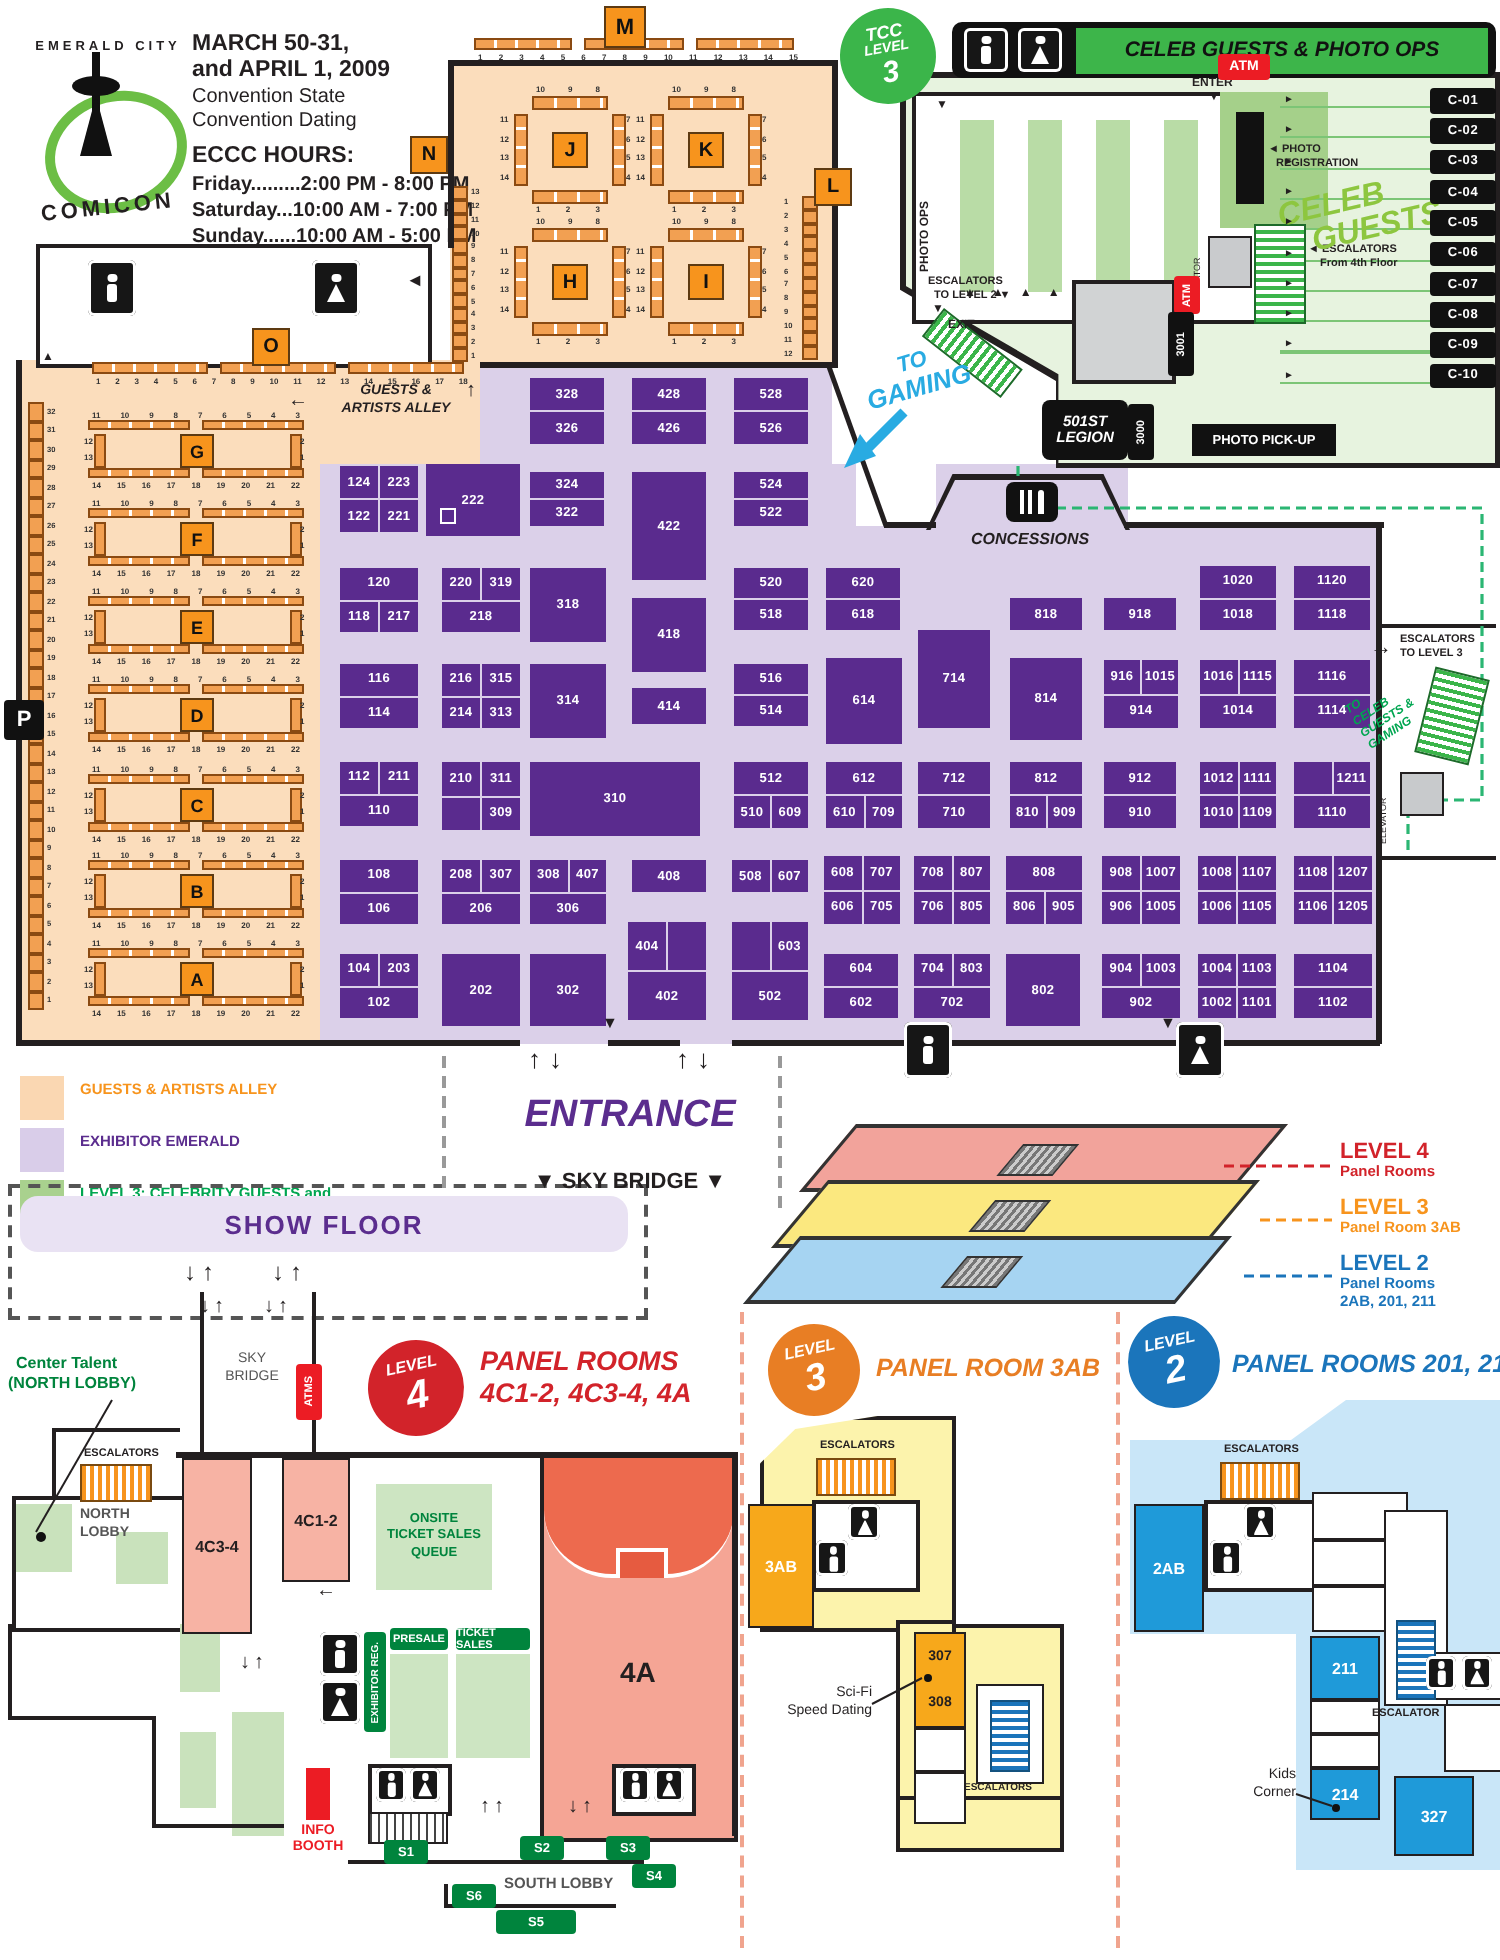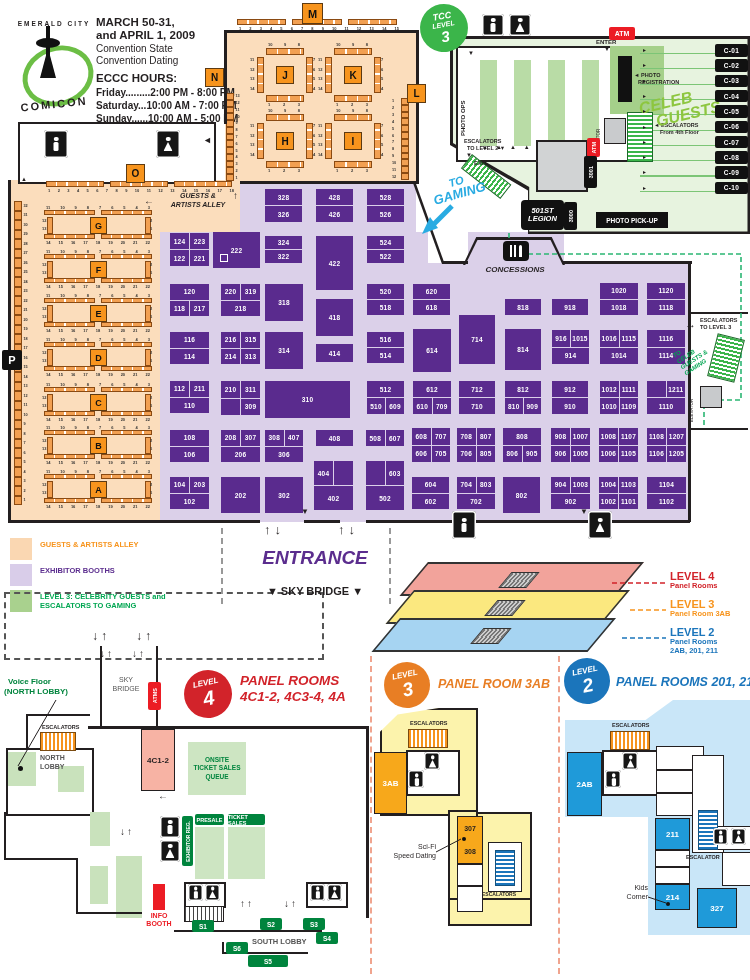--- a/index.html
+++ b/index.html
@@ -1347,20 +1347,23 @@
         </div>
         <div class="mk" style="left: 20px; top: 19px; width: 16px; height: 16px; font-size: 10px;">I</div>
       </div>
     </div>
 
   <div class="badge" style="left:420px;top:4px;width:48px;height:48px;background:#3BB54A;transform:rotate(-10deg);">
     <span style="font-size:9px;">TCC</span>
     <span style="font-size:7px;">LEVEL</span>
     <span style="font-size:15px;">3</span>
   </div>
+  <div class="abs" style="left:476px;top:11px;width:272px;height:28px;background:#111;border-radius:5px;z-index:5;">
+    <div class="abs" style="left:62px;top:2.5px;width:206px;height:23px;background:#3DB54A;display:flex;align-items:center;justify-content:center;font-size:10.5px;font-weight:bold;font-style:italic;color:#111;">CELEB GUESTS &amp; PHOTO OPS</div>
+  </div>
   <div class="wc" style="left:482px;top:14px;width:22px;height:22px;">
       <span class="person m"></span>
     </div>
   <div class="wc" style="left:509px;top:14px;width:22px;height:22px;">
       <span class="person f"></span>
     </div>
 
   <div class="abs" style="left:450px;top:36px;width:300px;height:198px;background:#231F20;clip-path:polygon(0 0,100% 0,100% 100%,26% 100%,26% 78%,0 55%);z-index:1;"></div>
   <div class="abs" style="left:452.5px;top:38.5px;width:295px;height:193px;background:#E7F3DF;clip-path:polygon(0 0,100% 0,100% 100%,26% 100%,26% 77%,0 54%);z-index:1;"></div>
 
@@ -1452,32 +1455,33 @@
       <div class="blk" style="left: 715px; top: 166.4px; width: 33px; height: 12.5px; font-size: 6.5px; letter-spacing: 0.3px;">C-09</div>
       <div class="abs" style="left: 640px; top: 190.7px; width: 104px; height: 1.2px; background: rgb(124, 197, 118); z-index: 2;"></div>
       <div class="t" style="left: 642px; top: 185.7px; font-size: 5px; z-index: 6;">►</div>
       <div class="blk" style="left: 715px; top: 181.7px; width: 33px; height: 12.5px; font-size: 6.5px; letter-spacing: 0.3px;">C-10</div>
     </div>
 
   <div id="legend" class="abs" style="left:10px;top:538px;">
       <div class="abs" style="left: 0px; top: 0px; width: 22px; height: 22px; background: rgb(250, 215, 178);"></div>
       <div class="t" style="left: 30px; top: 3px; font-size: 7.5px; font-weight: bold; color: rgb(247, 148, 29);">GUESTS &amp; ARTISTS ALLEY</div>
       <div class="abs" style="left: 0px; top: 26px; width: 22px; height: 22px; background: rgb(217, 205, 233);"></div>
-      <div class="t" style="left: 30px; top: 29px; font-size: 7.5px; font-weight: bold; color: rgb(91, 45, 142);">EXHIBITOR BOOTHS</div>
+      <div class="t" style="left: 30px; top: 29px; font-size: 7.5px; font-weight: bold; color: rgb(91, 45, 142);">EXHIBITOR EMERALD</div>
       <div class="abs" style="left: 0px; top: 52px; width: 22px; height: 22px; background: rgb(169, 209, 142);"></div>
       <div class="t" style="left: 30px; top: 55px; font-size: 7.5px; font-weight: bold; color: rgb(0, 166, 81);">LEVEL 3: CELEBRITY GUESTS and</div>
       <div class="t" style="left: 30px; top: 64px; font-size: 7.5px; font-weight: bold; color: rgb(0, 166, 81);">ESCALATORS TO GAMING</div>
     </div>
 
   <div class="dash-v" style="left:221px;top:528px;height:76px;"></div>
   <div class="dash-v" style="left:389px;top:528px;height:76px;"></div>
   <div class="t" style="left:250px;top:548px;width:130px;text-align:center;font-size:19px;font-weight:bold;font-style:italic;color:#5B2D8E;z-index:6;">ENTRANCE</div>
   <div class="t" style="left:250px;top:585px;width:130px;text-align:center;font-size:11px;font-weight:bold;z-index:6;">▼ SKY BRIDGE ▼</div>
 
   <div class="abs" style="left:4px;top:592px;width:316px;height:64px;border:2px dashed #555;z-index:2;"></div>
+  <div class="abs" style="left:10px;top:598px;width:304px;height:28px;background:#E9E2F3;border-radius:9px;z-index:3;display:flex;align-items:center;justify-content:center;font-size:13px;font-weight:bold;color:#5B2D8E;letter-spacing:1px;">SHOW FLOOR</div>
   <div class="t" style="left:92px;top:630px;font-size:12px;font-weight:bold;z-index:6;letter-spacing:3px;">↓↑</div>
   <div class="t" style="left:136px;top:630px;font-size:12px;font-weight:bold;z-index:6;letter-spacing:3px;">↓↑</div>
 
   <div id="levels-diagram">
       <div class="abs" style="left: 428px; top: 562px; width: 212px; height: 30px; background: rgb(242, 163, 155); border: 2px solid rgb(51, 51, 51); transform: skewX(-40deg); transform-origin: left top; z-index: 2;">
         <div class="abs" style="left: 90px; top: 8px; width: 26px; height: 14px; background: repeating-linear-gradient(90deg, rgb(119, 119, 119) 0px, rgb(119, 119, 119) 2px, rgb(204, 204, 204) 2px, rgb(204, 204, 204) 4px) rgb(154, 154, 154); border: 1px solid rgb(51, 51, 51);"></div>
       </div>
       <div class="t" style="left: 670px; top: 570px; font-size: 11px; font-weight: bold; color: rgb(210, 35, 42); z-index: 6;">LEVEL 4</div>
       <div class="t" style="left: 670px; top: 582px; font-size: 7.5px; font-weight: bold; color: rgb(210, 35, 42); z-index: 6;">Panel Rooms</div>
       <div class="abs" style="left: 414px; top: 590px; width: 212px; height: 30px; background: rgb(251, 232, 127); border: 2px solid rgb(51, 51, 51); transform: skewX(-40deg); transform-origin: left top; z-index: 2;">
@@ -1503,21 +1507,21 @@
       <span class="vert">ATMS</span>
     </div>
 
   <div class="badge" style="left:184px;top:670px;width:48px;height:48px;background:#D2232A;transform:rotate(-12deg);">
     <span style="font-size:8px;">LEVEL</span>
     <span style="font-size:20px;">4</span>
   </div>
   <div class="t" style="left:240px;top:674px;font-size:13.5px;font-weight:bold;font-style:italic;color:#D2232A;z-index:6;">PANEL ROOMS</div>
   <div class="t" style="left:240px;top:690px;font-size:13.5px;font-weight:bold;font-style:italic;color:#D2232A;z-index:6;">4C1-2, 4C3-4, 4A</div>
 
-  <div class="t" style="left:8px;top:678px;font-size:8px;font-weight:bold;color:#00843D;z-index:6;">Voice Floor</div>
+  <div class="t" style="left:8px;top:678px;font-size:8px;font-weight:bold;color:#00843D;z-index:6;">Center Talent</div>
   <div class="t" style="left:4px;top:688px;font-size:8px;font-weight:bold;color:#00843D;z-index:6;">(NORTH LOBBY)</div>
 
   <div class="wall" style="left:88px;top:726px;width:280px;height:2.5px;"></div>
   <div class="wall" style="left:366px;top:726px;width:2.5px;height:192px;"></div>
   <div class="wall" style="left:26px;top:714px;width:64px;height:2px;"></div>
   <div class="wall" style="left:26px;top:714px;width:2px;height:36px;"></div>
   <div class="abs" style="left:6px;top:748px;width:84px;height:64px;border:2px solid #231F20;z-index:1;background:#fff;"></div>
   <div class="wall" style="left:4px;top:812px;width:2px;height:48px;"></div>
   <div class="wall" style="left:4px;top:858px;width:74px;height:2px;"></div>
   <div class="wall" style="left:76px;top:858px;width:2px;height:56px;"></div>
@@ -1529,29 +1533,36 @@
 
   <div class="t" style="left:42px;top:724px;font-size:5.5px;font-weight:bold;z-index:6;">ESCALATORS</div>
   <div class="esc-o" style="left:40px;top:732px;width:34px;height:17px;"></div>
   <div class="abs" style="left:8px;top:752px;width:28px;height:34px;background:#C9E2BC;z-index:2;">
     <div class="abs" style="left:10px;top:14px;width:5px;height:5px;background:#111;border-radius:50%;"></div>
   </div>
   <div class="t" style="left:40px;top:754px;font-size:7px;font-weight:bold;color:#555;z-index:6;">NORTH</div>
   <div class="t" style="left:40px;top:763px;font-size:7px;font-weight:bold;color:#555;z-index:6;">LOBBY</div>
   <div class="abs" style="left:58px;top:766px;width:26px;height:26px;background:#C9E2BC;z-index:2;"></div>
 
+  <div class="room" style="left:91px;top:729px;width:33px;height:86px;background:#F7B3A4;font-size:8px;">4C3-4</div>
   <div class="room" style="left:141px;top:729px;width:32px;height:60px;background:#F7B3A4;font-size:8px;">4C1-2</div>
   <div class="t" style="left:158px;top:790px;font-size:10px;font-weight:bold;z-index:6;">←</div>
 
   <div class="abs" style="left:188px;top:742px;width:58px;height:53px;background:#CDE5C2;z-index:2;display:flex;flex-direction:column;align-items:center;justify-content:center;color:#00843D;font-weight:bold;font-size:6.5px;line-height:1.3;">
     <span>ONSITE</span>
       <span>TICKET SALES</span>
       <span>QUEUE</span>
   </div>
 
+  <div class="abs" style="left:270px;top:727px;width:95px;height:190px;background:#F5A595;border:2px solid #231F20;z-index:2;">
+    <div class="abs" style="left:0;top:0;width:100%;height:58px;background:#ED6A4E;border-bottom:2.5px solid #fff;border-radius:0 0 34px 34px;">
+      <div class="abs" style="left:36px;bottom:-2px;width:22px;height:13px;background:#E65B40;border:2px solid #fff;border-bottom:none;"></div>
+    </div>
+    <div class="t" style="left:38px;top:100px;font-size:14px;font-weight:bold;">4A</div>
+  </div>
 
   <div class="tag" style="left:195px;top:814px;width:29px;height:11px;font-size:5.5px;">PRESALE</div>
   <div class="tag" style="left:228px;top:814px;width:37px;height:11px;font-size:5.5px;">TICKET SALES</div>
   <div class="abs" style="left:195px;top:827px;width:29px;height:52px;background:#CDE5C2;z-index:2;"></div>
   <div class="abs" style="left:228px;top:827px;width:37px;height:52px;background:#CDE5C2;z-index:2;"></div>
 
   <div class="wc" style="left:160px;top:816px;width:20px;height:22px;">
       <span class="person m"></span>
     </div>
   <div class="wc" style="left:160px;top:840px;width:20px;height:22px;">

